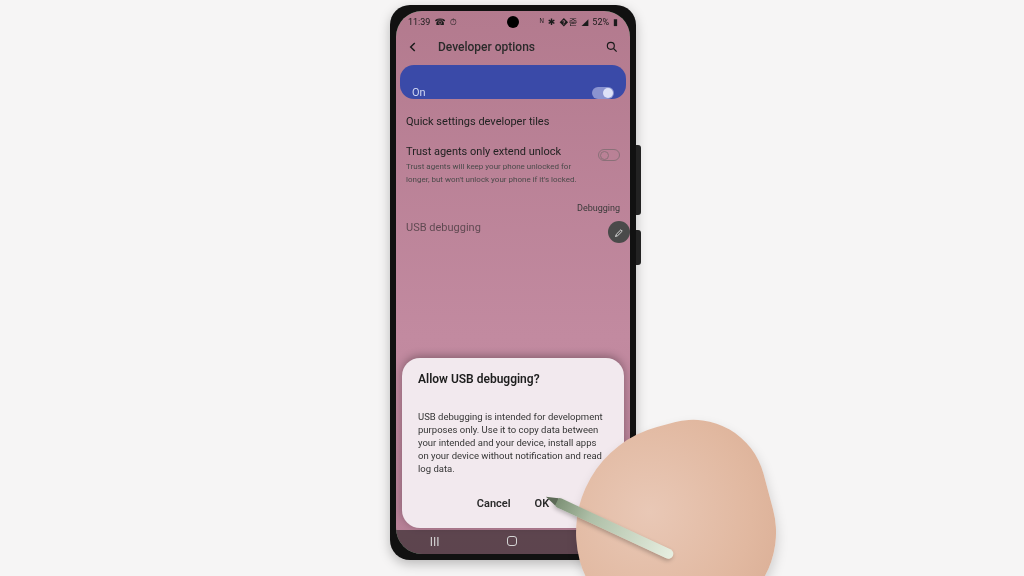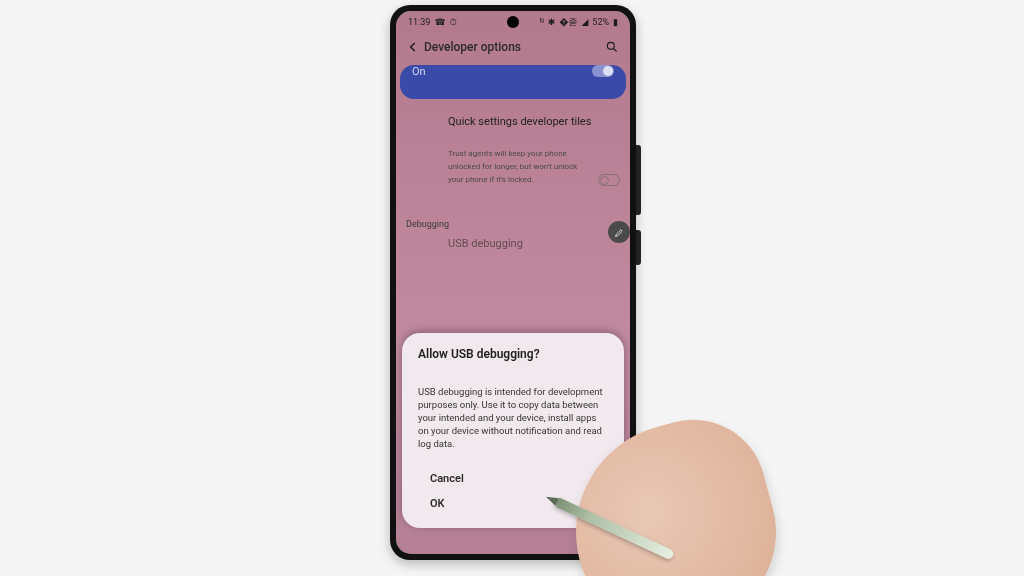--- a/index.html
+++ b/index.html
@@ -31,21 +31,21 @@
     background: #222;
     border-radius: 0 3px 3px 0;
   }
   .phone .side-buttons:nth-of-type(2){
     top: 225px;
     height: 35px;
   }
   .screen {
     width: 100%;
     height: 100%;
-    border-radius: 15px;
+    border-radius: 26px;
     overflow: hidden;
     position: relative;
     background: #15803d; 
   }
 
   
   .dim-layer {
     background: linear-gradient(180deg, #b37a8e 0%, #c28aa0 60%, #b57f95 100%);
     position: absolute;
     inset: 0;
@@ -75,70 +75,69 @@
   
   .header {
     position: absolute;
     top: 22px; left: 0; right: 0;
     height: 28px;
     display: flex; align-items: center;
     padding: 0 10px;
     color: #2a2a2a;
   }
   .header .back { width: 16px; display:flex; align-items:center; }
-  .header .title { font-size: 12px; font-weight: 500; margin-left: 2px; flex:1; }
+  .header .title { font-size: 12px; font-weight: 500; margin-left: 16px; flex:1; }
   .header .search { width: 16px; display:flex; align-items:center; justify-content:center; }
 
   
   .on-banner {
     position: absolute;
     top: 54px; left: 4px; right: 4px;
     height: 34px;
     background: #3a4aa8;
     border-radius: 14px;
-    display: flex; align-items: flex-start; justify-content: space-between;
+    display: flex; align-items: flex-end; justify-content: space-between;
     padding: 0 12px;
     color: #d1d7f2;
     font-size: 11px;
   }
   .on-banner .sw { width: 22px; height: 12px; background:#8a93d0; border-radius:6px; position:relative; }
   .on-banner .sw::after { content:""; position:absolute; right:1px; top:1px; width:10px; height:10px; background:#dde1f7; border-radius:50%; }
 
   
   .settings {
     position: absolute;
     top: 96px; left: 10px; right: 10px;
     color: #2a2a2a;
   }
   .row {
     padding: 8px 0 9px 0;
     border-bottom: none;
-    display:flex; align-items:flex-end; justify-content:space-between;
+    display:flex; align-items:flex-start; justify-content:space-between;
     gap: 8px;
-    margin-left: 42px;
   }
   .row .txt { flex: 1; }
   .row .lbl { font-size: 11px; line-height: 13px; color: #222; }
   .row .sub { font-size: 8px; line-height: 13px; color: #4a4a4a; margin-top: 2px; }
   .row .toggle {
     margin-top: 4px;
     width: 22px; height: 12px;
     border: 1.5px solid #8a7078;
     border-radius: 7px;
     position: relative;
     flex-shrink: 0;
   }
   .row .toggle::after{
     content:""; position:absolute;
     left:1px; top:0.5px; width:9px; height:9px;
     border:1.5px solid #8a7078; border-radius:50%;
     box-sizing: border-box;
   }
 
-  .section-caption { font-size: 9px; color: #3a3a3a; margin-top: 24px; }
+  .section-caption { font-size: 9px; color: #3a3a3a; margin-top: 8px; text-align: right; }
 
   
   .edit-fab {
     position: absolute;
     right: 0px; top: 210px;
     width: 22px; height: 22px;
     background: #4a4a4a;
     border-radius: 50%;
     display:flex; align-items:center; justify-content:center;
   }
@@ -162,21 +161,21 @@
     background: #f2e9ee;
     border-radius: 18px;
     padding: 14px 16px 6px 16px;
     box-shadow: 0 -2px 8px rgba(0,0,0,.3);
     color: #1d1d1d;
   }
   .dialog .dtitle { font-size: 12px; font-weight: 600; margin-bottom: 24px; }
   .dialog .dbody { font-size: 9.5px; line-height: 13px; color: #353535; }
   .dialog .dactions {
     display:flex; justify-content: center;
-    margin-top: 16px; padding-bottom: 6px; flex-direction: column;
+    margin-top: 16px; padding-bottom: 6px;
   }
   .dialog .dactions div {
     font-size: 11px; font-weight: 600; color: #2a2a2a;
     padding: 6px 12px;
   }
 
   
   .hand {
     position: absolute;
     right: 250px;
@@ -257,20 +256,21 @@
 
       <div class="settings">
         <div class="row">
           <div class="txt">
             <div class="lbl">Quick settings developer tiles</div>
           </div>
         </div>
 
         <div class="row">
           <div class="txt">
+            <div class="lbl">Trust agents only extend unlock</div>
             <div class="sub">Trust agents will keep your phone unlocked for longer, but won't unlock your phone if it's locked.</div>
           </div>
           <div class="toggle"></div>
         </div>
 
 
         <div class="section-caption">Debugging</div>
 
         <div class="row" style="opacity:.6">
           <div class="txt">
@@ -289,18 +289,23 @@
 
     <div class="dialog">
       <div class="dtitle">Allow USB debugging?</div>
       <div class="dbody">USB debugging is intended for development purposes only. Use it to copy data between your intended and your device, install apps on your device without notification and read log data.</div>
       <div class="dactions">
         <div>Cancel</div>
         <div>OK</div>
       </div>
     </div>
 
+    <div class="navbar">
+      <span>III</span>
+      <span><span class="nav-home"></span></span>
+      <span>〱</span>
+    </div>
 
   </div>
 </div>
 
 <div class="hand"></div>
 <div class="stylus"></div>
 
 </body></html>

